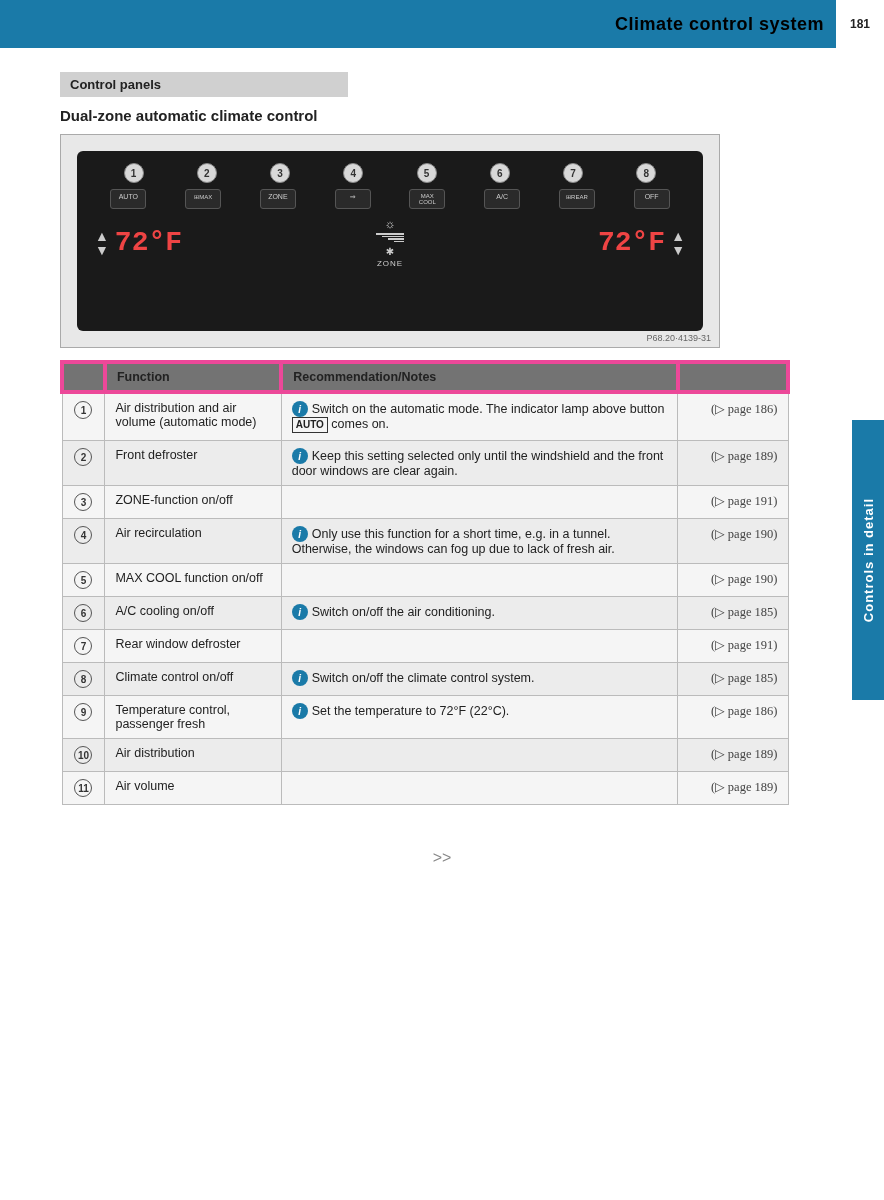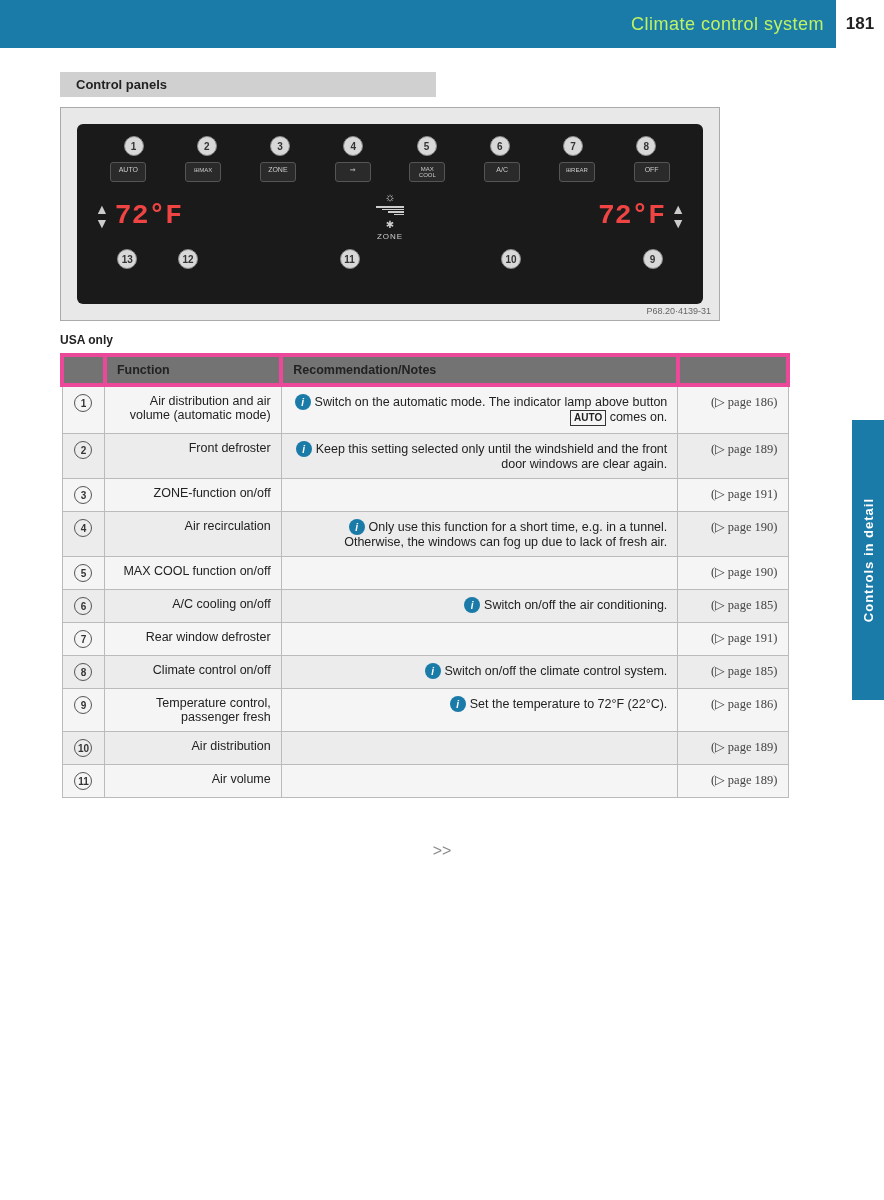--- a/index.html
+++ b/index.html
@@ -17,36 +17,36 @@
     .header-bar {
       background: #1a7aa8;
       height: 48px;
       display: flex;
       align-items: center;
       justify-content: flex-end;
       padding-right: 60px;
       position: relative;
     }
     .header-title {
-      color: #bef264;
+      color: #000000;
       font-size: 18px;
-      font-weight: normal;
+      font-weight: bold;
       letter-spacing: 0.5px;
     }
     .page-number-box {
       position: absolute;
       right: 0;
       top: 0;
       width: 48px;
       height: 48px;
       background: #fff;
       display: flex;
       align-items: center;
       justify-content: center;
-      font-size: 17px;
+      font-size: 12px;
       font-weight: bold;
       color: #222;
     }
 
     
     .side-tab {
       position: absolute;
       right: 0;
       top: 420px;
       width: 32px;
@@ -69,26 +69,26 @@
 
     
     .main-content {
       padding: 24px 60px 24px 60px;
       max-width: 840px;
     }
 
     
     .section-header {
       background: #d0d0d0;
-      padding: 5px 16px;
+      padding: 5px 10px;
       font-size: 13px;
       font-weight: bold;
       margin-bottom: 10px;
       display: inline-block;
-      width: 376px;
+      width: 288px;
     }
 
     .subsection-title {
       font-size: 15px;
       font-weight: bold;
       margin-bottom: 10px;
     }
 
     
     .panel-image-container {
@@ -237,21 +237,20 @@
       padding: 6px 10px;
       text-align: left;
       font-weight: bold;
       border: 4px solid #ec4899;
     }
     .func-table td {
       border: 1px solid #bbb;
       padding: 7px 10px;
       vertical-align: top;
       background: #f5f5f5;
-      text-align: right;
     }
     .func-table tr:nth-child(even) td {
       background: #ececec;
     }
     .func-table .num-cell {
       width: 32px;
       text-align: center;
     }
     .func-table .func-cell {
       width: 160px;
@@ -324,20 +323,21 @@
 <div class="side-tab">
   <span class="side-tab-text">Controls in detail</span>
 </div>
 
 <div class="main-content">
 
   
   <div class="section-header">Control panels</div>
 
   
+  <div class="subsection-title">Dual-zone automatic climate control</div>
 
   
   <div class="panel-image-container">
     <div class="panel-inner">
 
       <div class="buttons-row" style="padding: 0 10px; margin-bottom: 2px;">
         <div class="btn-col">
           <div class="circle-num">1</div>
         </div>
         <div class="btn-col">
@@ -398,37 +398,26 @@
 
         <div class="temp-display" style="flex-direction: row-reverse;">
           <div class="temp-arrows">
             <span class="temp-arrow-up">▲</span>
             <span class="temp-arrow-down">▼</span>
           </div>
           <span class="temp-value">72°F</span>
         </div>
       </div>
 
-      <div class="bottom-nums">
-        <div class="circle-num">13</div>
-        <div class="circle-num">12</div>
-        <div style="width:60px;"></div>
-        <div class="circle-num">11</div>
-        <div style="width:60px;"></div>
-        <div class="circle-num">10</div>
-        <div style="width:40px;"></div>
-        <div class="circle-num">9</div>
-      </div>
 
     </div>
     <span class="ref-code">P68.20·4139-31</span>
   </div>
 
   
-  <div class="usa-only">USA only</div>
 
   
   <table class="func-table">
     <thead>
       <tr>
         <th class="num-cell"></th>
         <th class="func-cell">Function</th>
         <th class="rec-cell">Recommendation/Notes</th>
         <th class="page-cell"></th>
       </tr>

